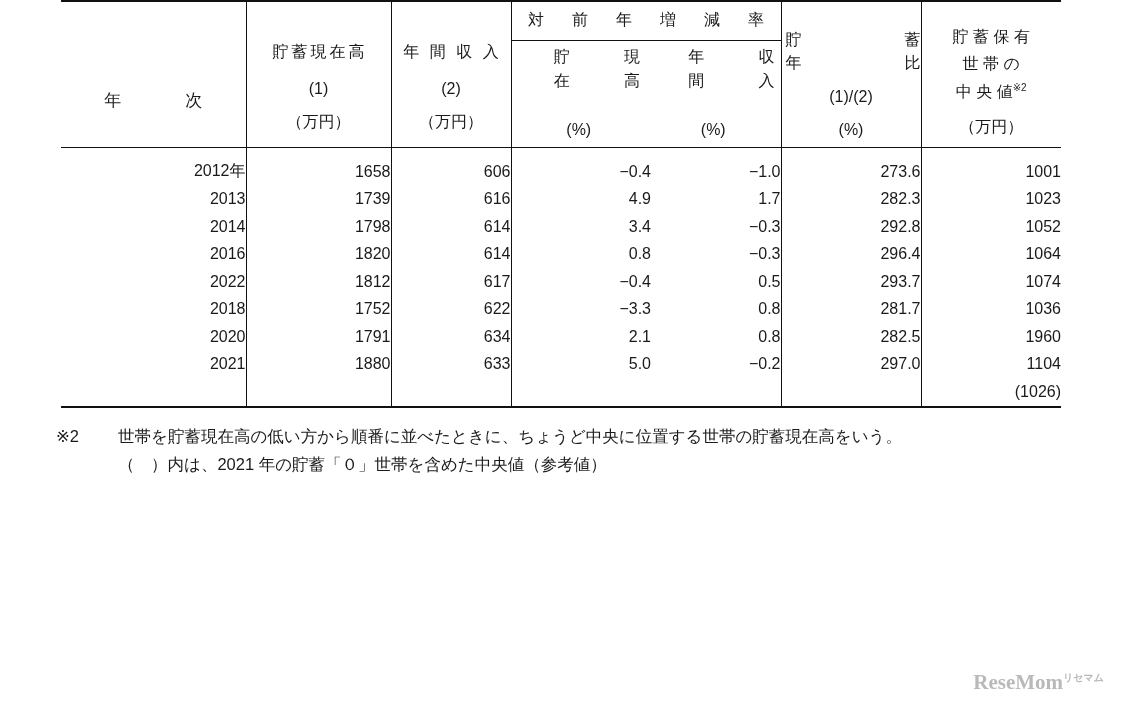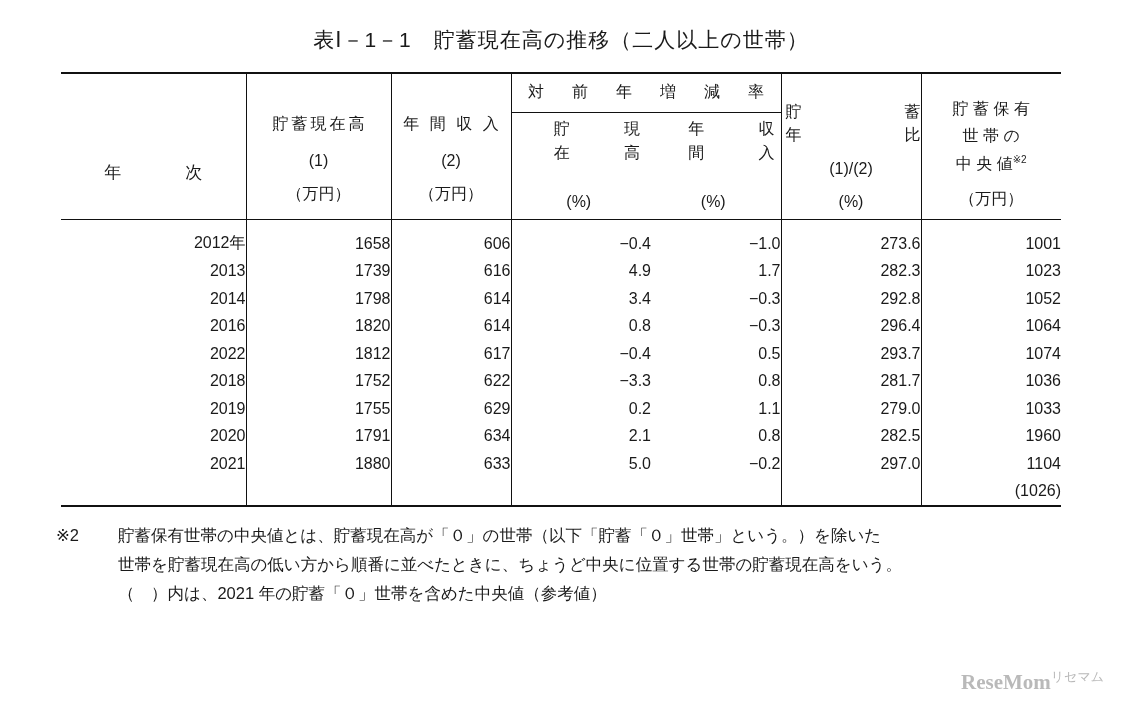--- a/index.html
+++ b/index.html
@@ -139,33 +139,32 @@
     position: absolute;
     right: 18px;
     bottom: 10px;
     font-size: 21px;
     font-weight: bold;
     color: #b9b9b9;
     letter-spacing: 0px;
     font-family: "Liberation Serif", serif;
   }
   .watermark .tiny {
-    font-size: 13px;
-    font-weight: normal;
+    font-size: 10px;
+    font-weight: bold;
     vertical-align: super;
     letter-spacing: 0;
     text-align: right;
   }
 </style>
 </head>
 <body>
 
 <div class="page">
 
-  <div class="title">表Ⅰ－1－1　貯蓄現在高の推移（二人以上の世帯）</div>
 
   <table class="data">
     <colgroup>
       <col style="width:185px">
       <col style="width:145px">
       <col style="width:120px">
       <col style="width:140px">
       <col style="width:130px">
       <col style="width:140px">
       <col style="width:140px">
@@ -295,29 +294,20 @@
       <tr>
         <td class="c-year">2018</td>
         <td class="c-num vline">1752</td>
         <td class="c-num vline">622</td>
         <td class="c-num-wide vline">−3.3</td>
         <td class="c-num-wide">0.8</td>
         <td class="c-num-wide vline">281.7</td>
         <td class="c-num-wide vline">1036</td>
       </tr>
       <tr>
-        <td class="c-year">2019</td>
-        <td class="c-num vline">1755</td>
-        <td class="c-num vline">629</td>
-        <td class="c-num-wide vline">0.2</td>
-        <td class="c-num-wide">1.1</td>
-        <td class="c-num-wide vline">279.0</td>
-        <td class="c-num-wide vline">1033</td>
-      </tr>
-      <tr>
         <td class="c-year">2020</td>
         <td class="c-num vline">1791</td>
         <td class="c-num vline">634</td>
         <td class="c-num-wide vline">2.1</td>
         <td class="c-num-wide">0.8</td>
         <td class="c-num-wide vline">282.5</td>
         <td class="c-num-wide vline">1960</td>
       </tr>
       <tr>
         <td class="c-year">2021</td>
@@ -336,21 +326,20 @@
         <td class="c-num-wide"></td>
         <td class="c-num-wide vline"></td>
         <td class="c-num-wide vline">(1026)</td>
       </tr>
     </tbody>
   </table>
 
   <div class="note">
     <span class="note-mark">※2</span>
     <div class="note-body">
-      <div>貯蓄保有世帯の中央値とは、貯蓄現在高が「０」の世帯（以下「貯蓄「０」世帯」という。）を除いた</div>
       <div>世帯を貯蓄現在高の低い方から順番に並べたときに、ちょうど中央に位置する世帯の貯蓄現在高をいう。</div>
       <div>（　）内は、2021 年の貯蓄「０」世帯を含めた中央値（参考値）</div>
     </div>
   </div>
 
   <div class="watermark">
     <span>ReseMom</span><span class="tiny">リセマム</span>
   </div>
 
 </div>

